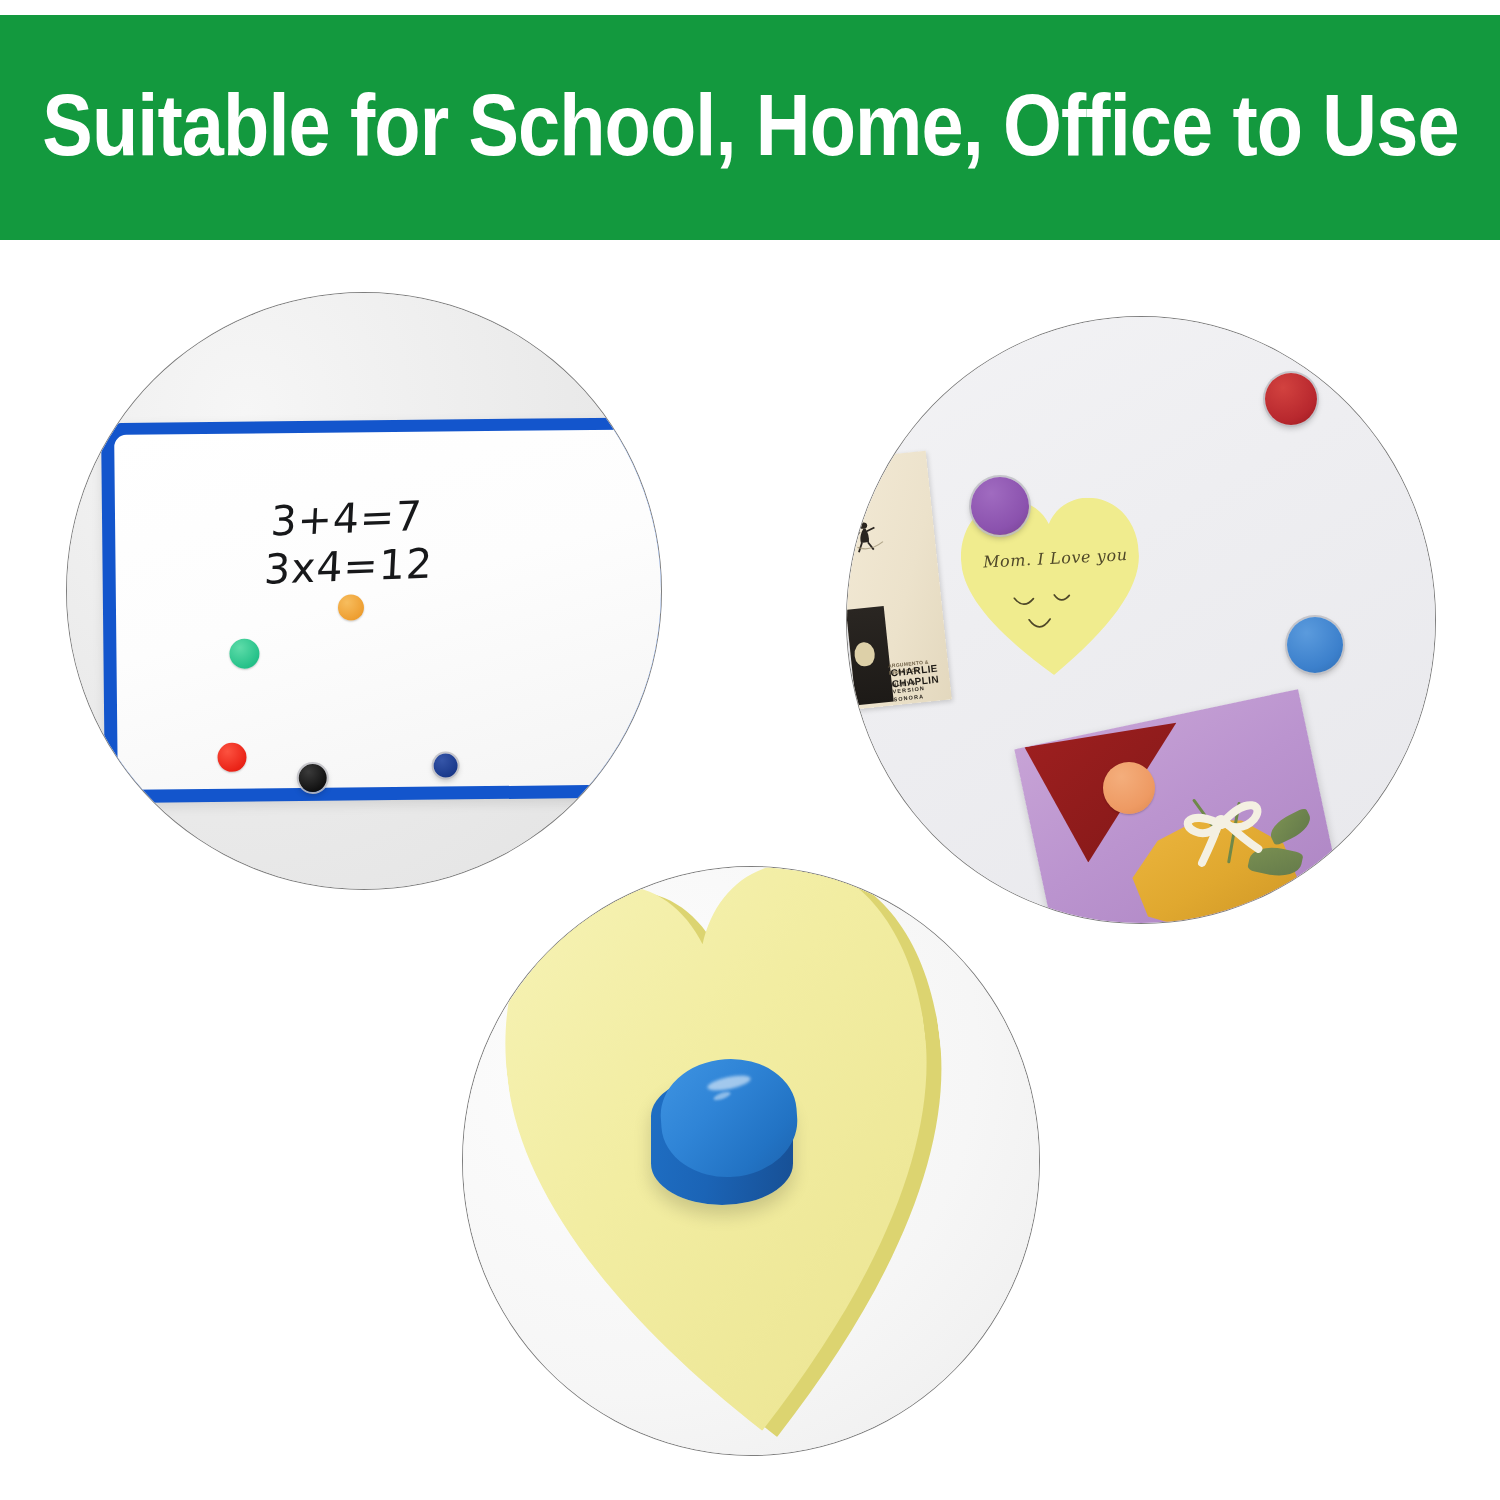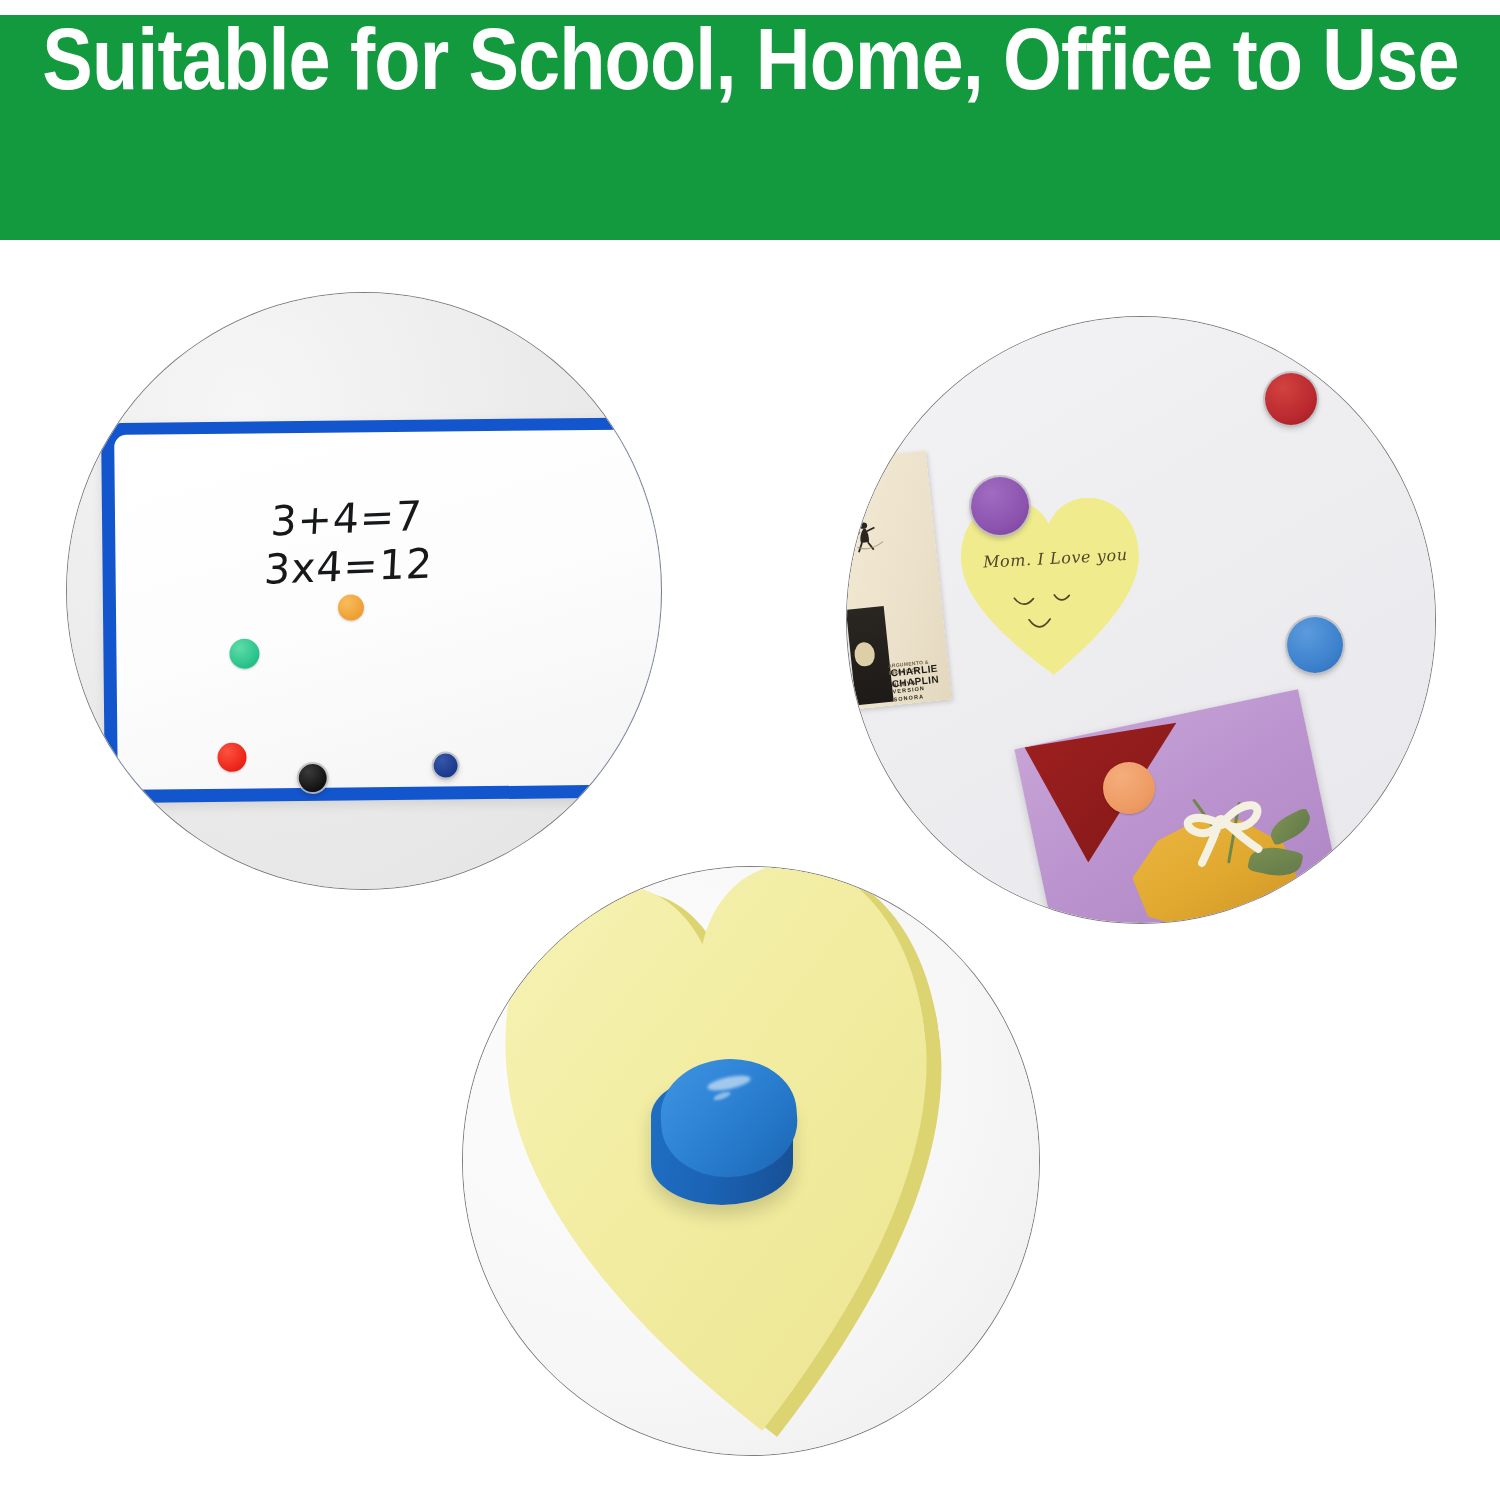--- a/index.html
+++ b/index.html
@@ -17,20 +17,21 @@
 
   
   .banner {
     position: absolute;
     left: 0;
     top: 15px;
     width: 1500px;
     height: 225px;
     background: #13993E;
     display: flex;
+    align-items: center;
     justify-content: center;
     overflow: hidden;
   }
   .banner-text {
     font-family: "Liberation Sans Narrow", "Liberation Sans", sans-serif;
     font-weight: bold;
     font-size: 88px;
     letter-spacing: -1px;
     color: #ffffff;
     white-space: nowrap;

